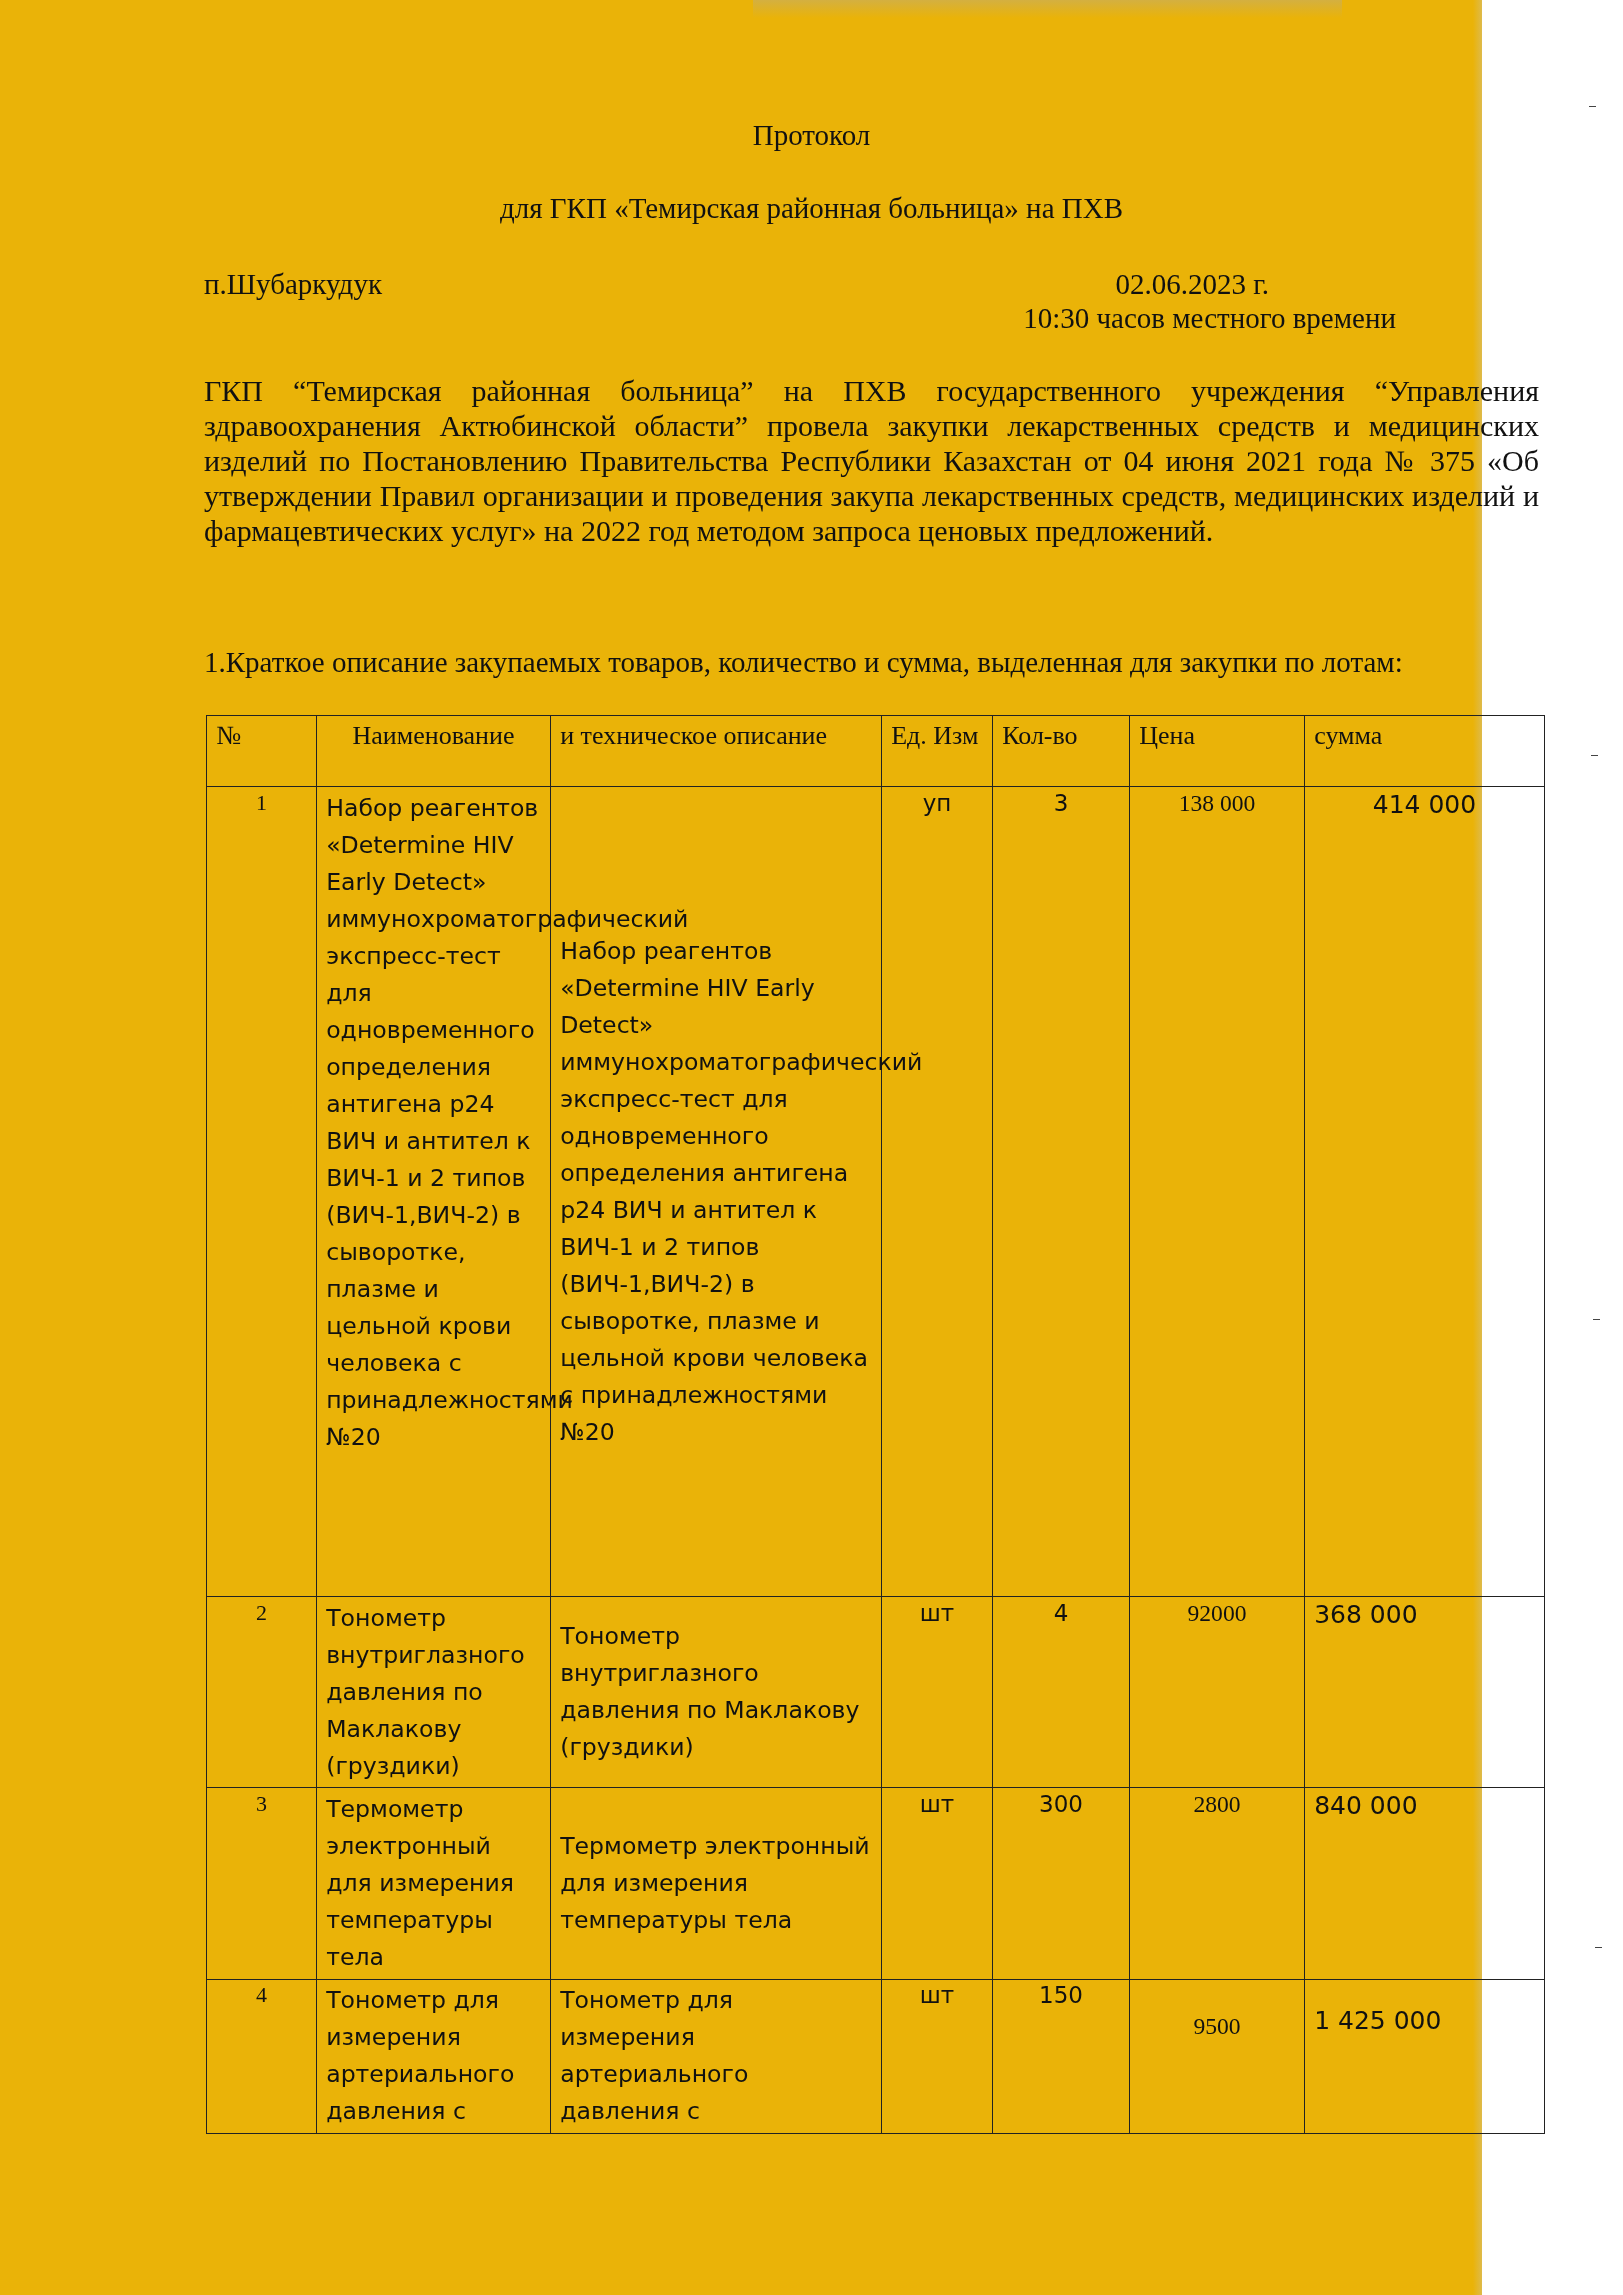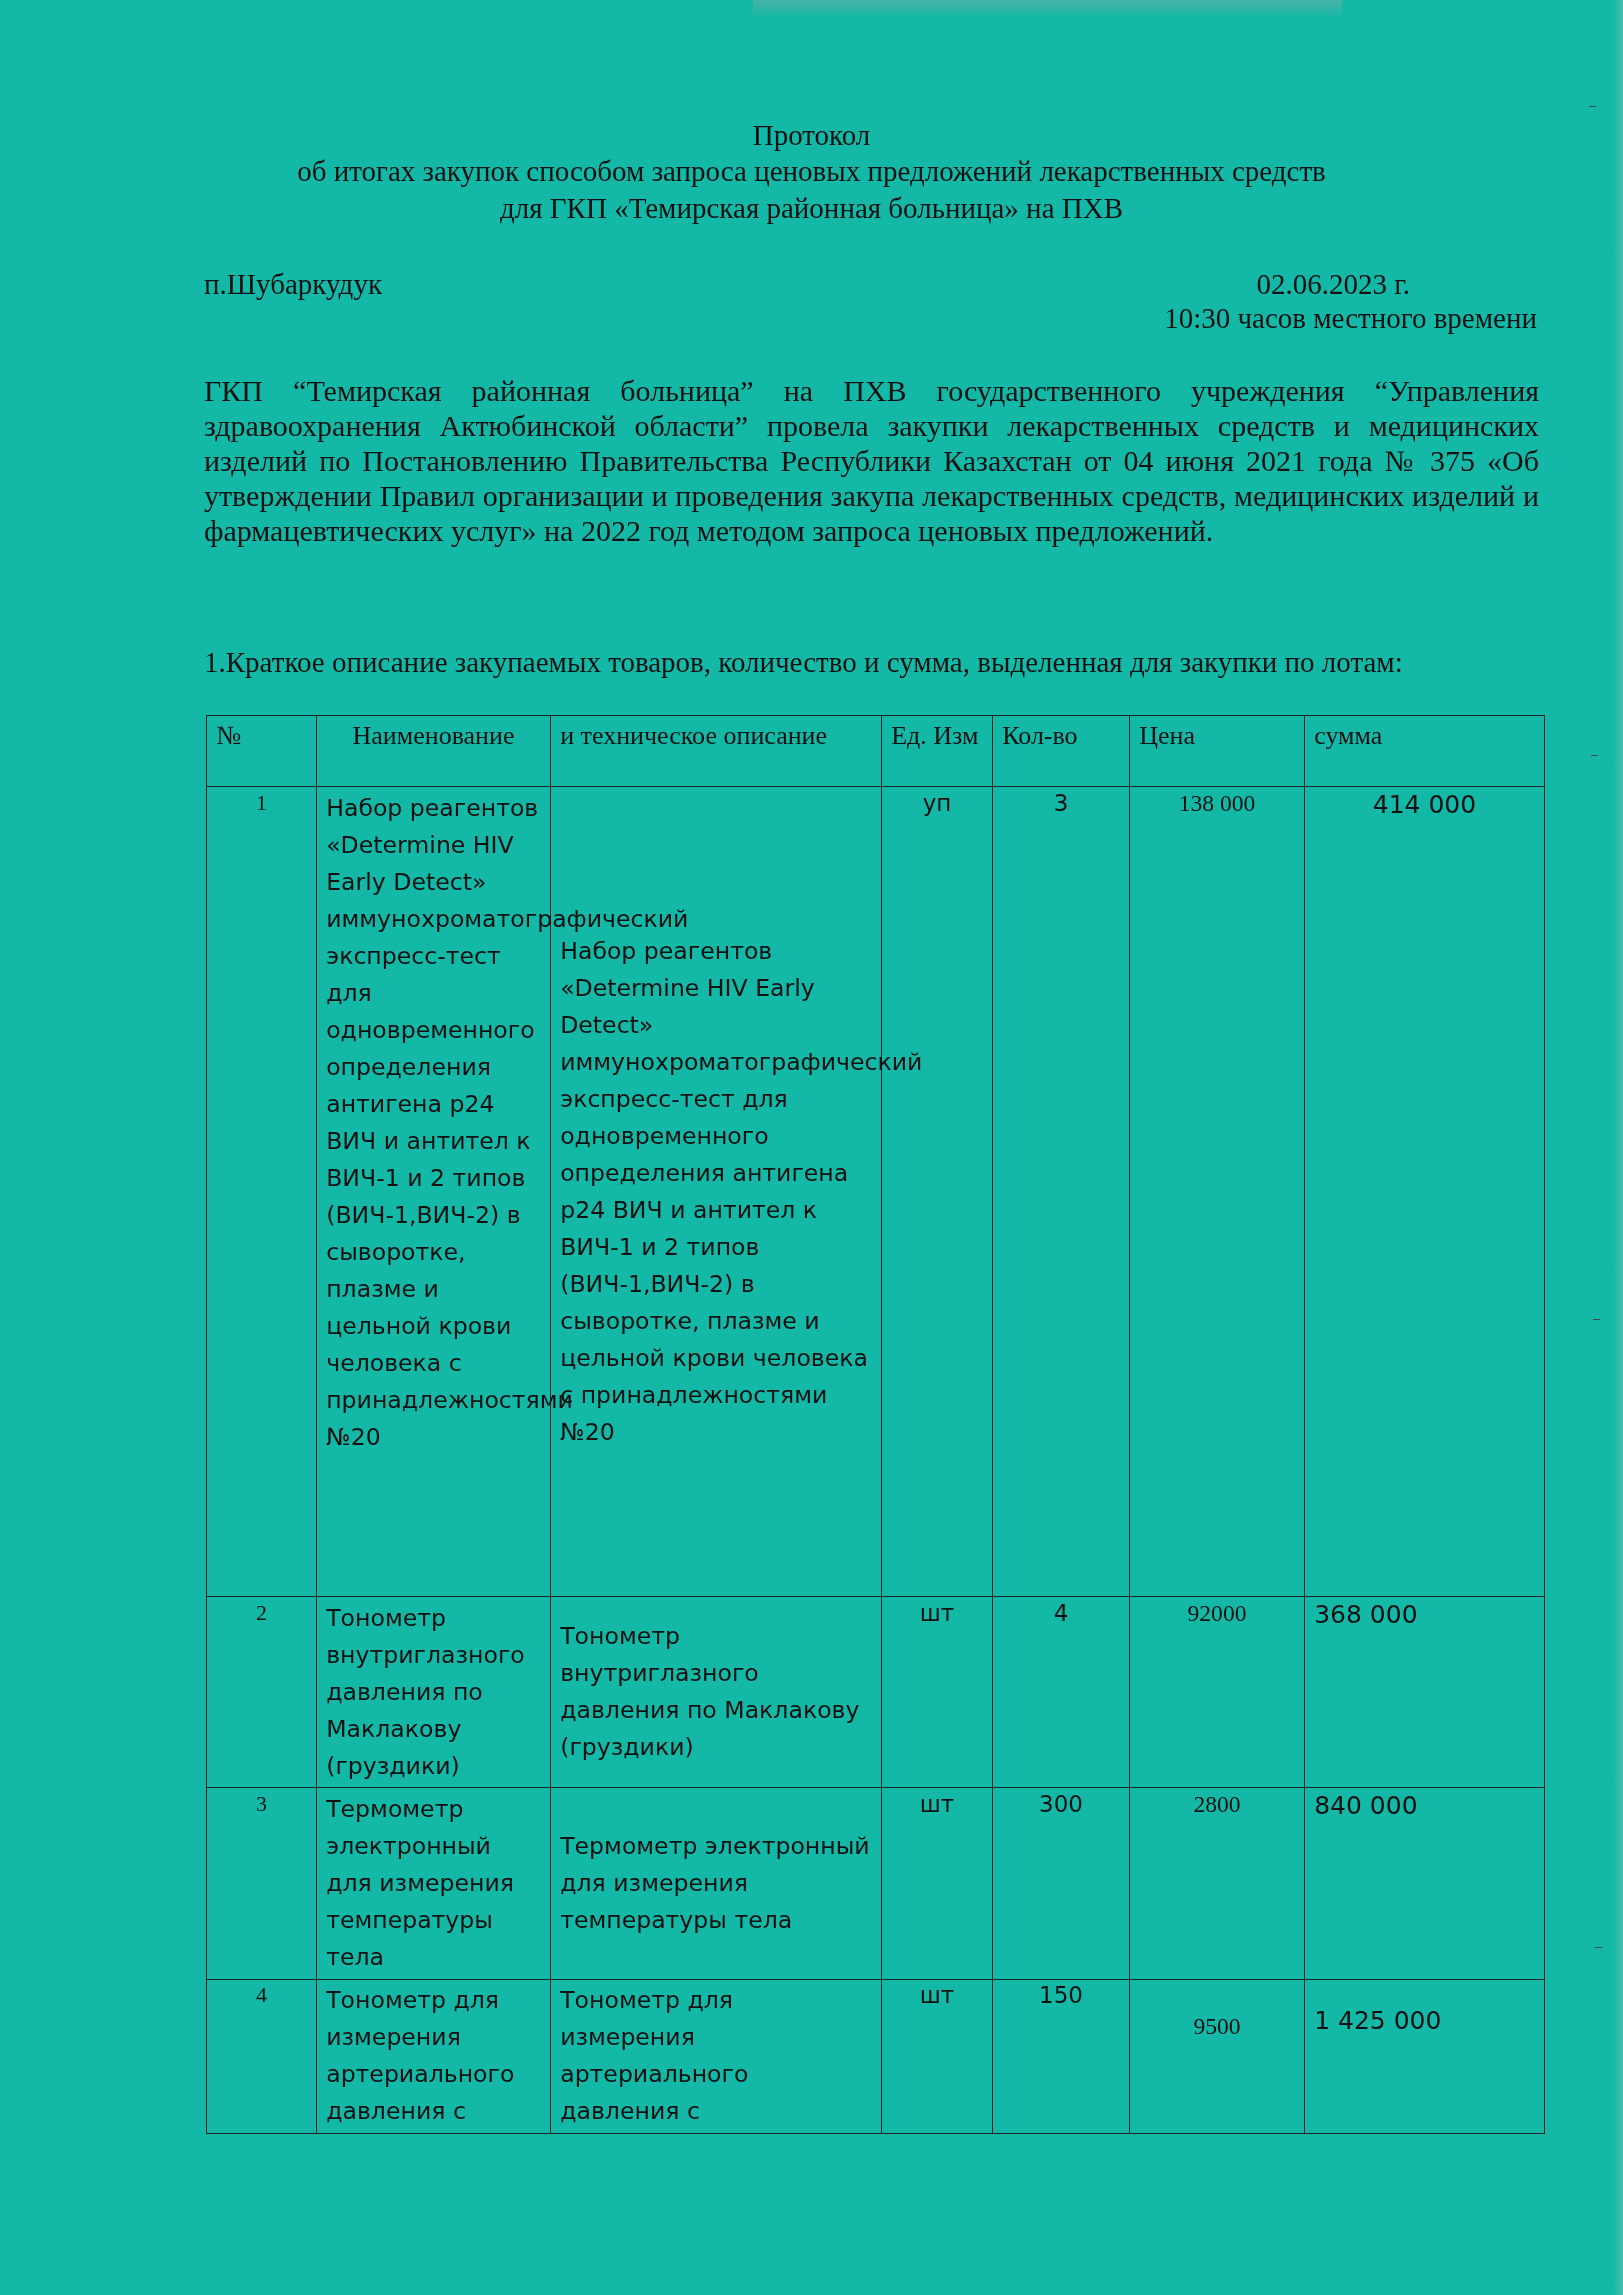--- a/index.html
+++ b/index.html
@@ -1,17 +1,17 @@
 <!DOCTYPE html>
 <html style="font-size:10.5px"><head>
   <meta charset="utf-8">
   <style>
     html, body { margin: 0; padding: 0; background: #ffffff; }
     body { width: 1623px; height: 2295px; position: relative; overflow: hidden; color: #111; }
-    .page { position: absolute; left: 0; top: 0; width: 1623px; height: 2295px; background: #14b8a6; }
+    .page { position: absolute; left: 0; top: 0; width: 1482px; height: 2295px; background: #eab308; }
     .scan-top { position: absolute; left: 753px; top: 0; width: 589px; height: 18.3px;
       background: linear-gradient(to bottom, rgba(170,170,170,0.35), rgba(255,255,255,0)); }
     .scan-right { position: absolute; right: 0; top: 0; width: 9.2px; height: 2295px;
       background: linear-gradient(to left, rgba(200,200,200,0.35), rgba(255,255,255,0)); }
     .tick { position: absolute; width: 6.5px; height: 1.3px; background: #444; }
 
     .serif { font-family: "Liberation Serif", "DejaVu Serif", serif; }
 
     .title { position: absolute; left: 0; width: 1623px; text-align: center; font-size: 29px; line-height: 37px; }
     .t1 { top: 117px; }
@@ -46,21 +46,20 @@
 
 <div class="page">
   <div class="scan-top"></div>
   <div class="scan-right"></div>
   <div class="tick" style="left:1589px; top:106px;"></div>
   <div class="tick" style="left:1591px; top:755px;"></div>
   <div class="tick" style="left:1593px; top:1319px;"></div>
   <div class="tick" style="left:1595px; top:1947px;"></div>
 
   <div class="title t1 serif">Протокол</div>
-  <div class="title t2 serif">об итогах закупок способом запроса ценовых предложений лекарственных средств</div>
   <div class="title t3 serif">для ГКП «Темирская районная больница» на ПХВ</div>
 
   <div class="place serif">п.Шубаркудук</div>
   <div class="date serif">02.06.2023 г.</div>
   <div class="time serif">10:30 часов местного времени</div>
 
   <div class="para serif">ГКП “Темирская районная больница” на ПХВ  государственного учреждения “Управления здравоохранения Актюбинской области” провела закупки лекарственных средств и медицинских изделий по Постановлению Правительства Республики Казахстан от 04 июня 2021 года № 375 «Об утверждении Правил организации и проведения закупа лекарственных средств, медицинских изделий и фармацевтических услуг»  на 2022 год методом запроса ценовых предложений.</div>
   <div class="section serif">1.Краткое описание  закупаемых товаров, количество и сумма, выделенная для закупки по лотам:</div>
 
   <table class="lots">

